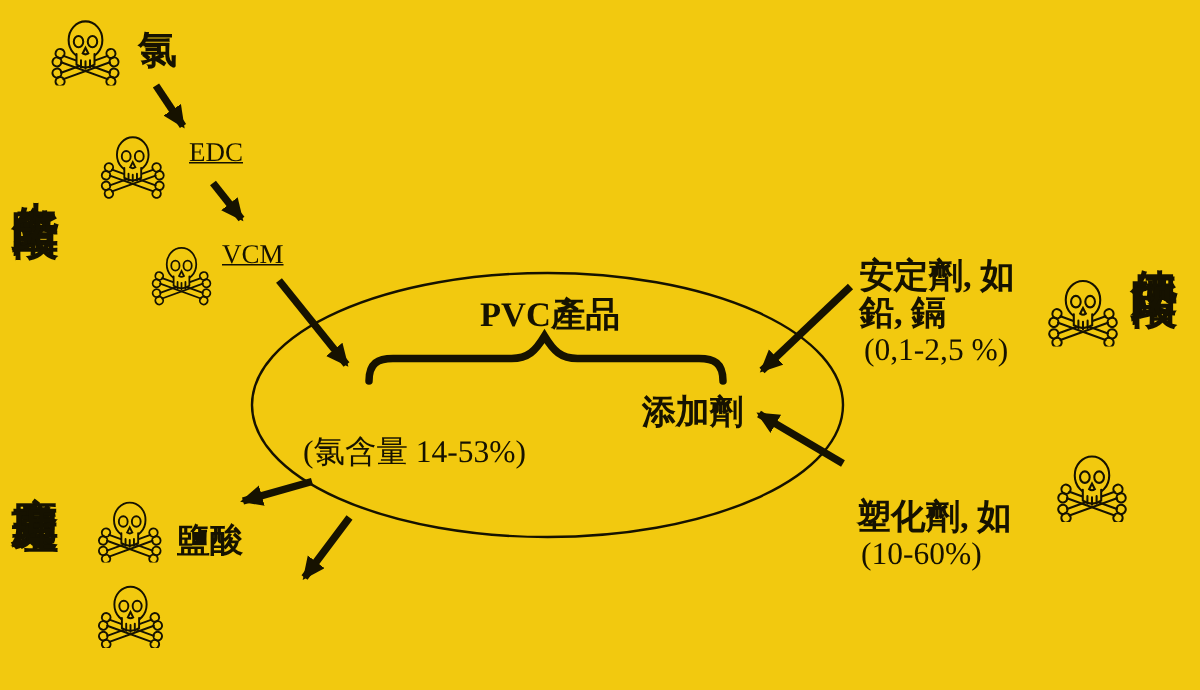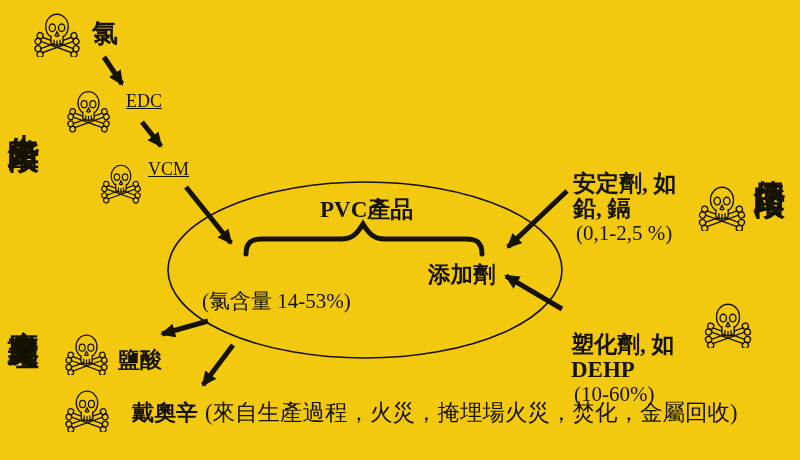--- a/index.html
+++ b/index.html
@@ -98,23 +98,18 @@
   <div class="abs oval-main" style="left:428px; top:259px;">添加劑</div>
 
   <div class="abs side-label" style="left:573px; top:171px;">
     <div>安定劑, 如</div>
     <div>鉛, 鎘</div>
     <div class="paren">(0,1-2,5 %)</div>
   </div>
 
   <div class="abs side-label" style="left:571px; top:301px;margin-top:31px;">
     <div>塑化劑, 如</div>
-    <div>DEHP</div>
     <div class="paren">(10-60%)</div>
   </div>
 
   <div class="abs big-label" style="left:118px; top:345px;">鹽酸</div>
-  <div class="abs dioxin-row" style="left:132px; top:397px;">
-    <span class="big-label">戴奧辛</span>
-    <span style="font-size:22.5px;">(來自生產過程，火災，掩埋場火災，焚化，金屬回收)</span>
-  </div>
 
 </div>
 
 </body></html>

